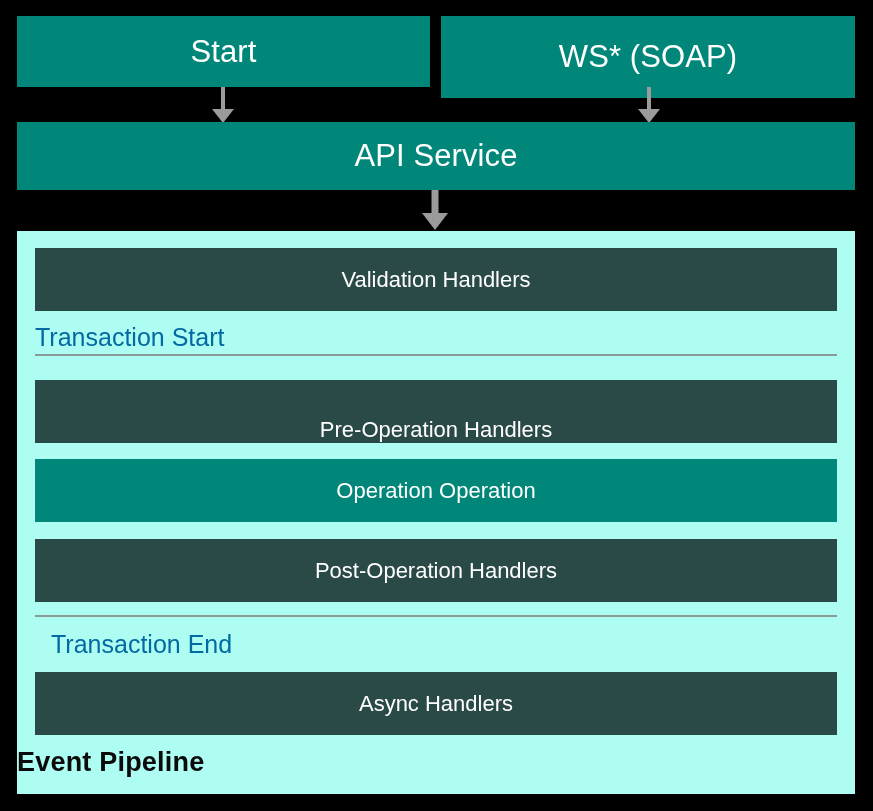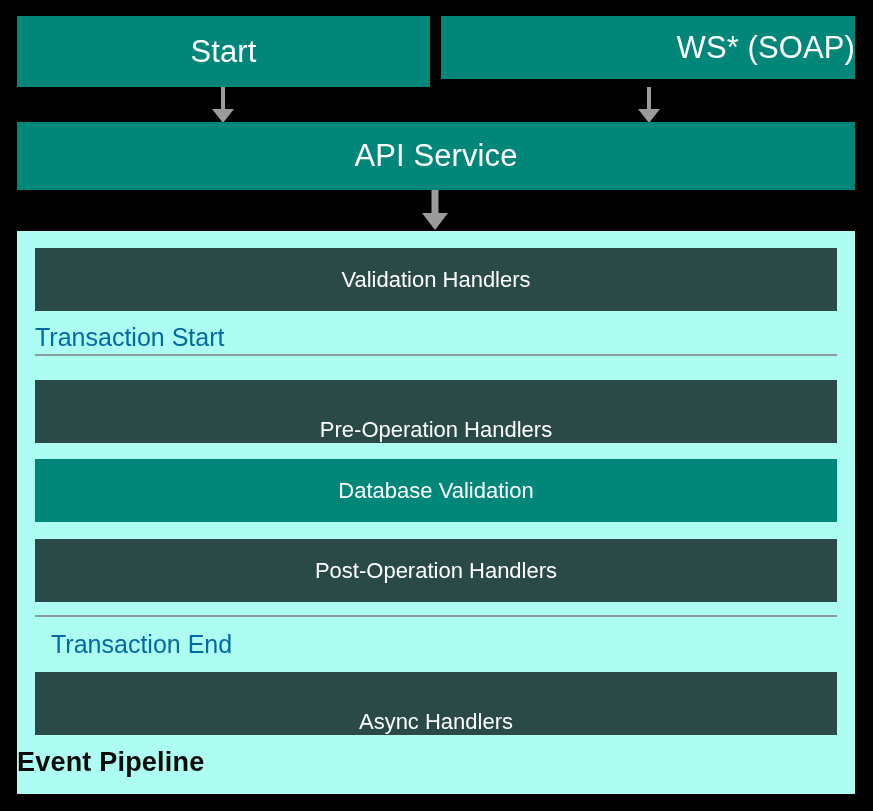--- a/index.html
+++ b/index.html
@@ -37,23 +37,22 @@
   }
   .teal   { background: #00877a; }
   .dark   { background: #2a4a47; }
 
   
   #odata {
     left: 17px;  top: 16px;  width: 413px;  height: 71px;
     font-size: 31px;
   }
   #wsSoap {
-    left: 441px; top: 16px;  width: 414px;  height: 63px;
+    left: 441px; top: 16px;  width: 414px;  height: 82px;
     font-size: 31px;
-    justify-content: flex-end;
   }
   #apiService {
     left: 17px;  top: 122px; width: 838px;  height: 68px;
     font-size: 31px;
   }
 
   
   .arrow {
     position: absolute;
   }
@@ -103,21 +102,21 @@
     align-items: center;
     justify-content: center;
     color: #ffffff;
     font-size: 22px;
   }
 
   #validation   { top: 17px;  height: 63px; }
   #preOp        { top: 149px; height: 63px; align-items: flex-end; }
   #dbOp         { top: 228px; height: 63px; }
   #postOp       { top: 308px; height: 63px; }
-  #async        { top: 441px; height: 63px; align-items: flex-end; }
+  #async        { top: 441px; height: 63px; }
 
   
   .txn-label {
     position: absolute;
     color: #0369a1;
     font-size: 25px;
     line-height: 1;
     white-space: nowrap;
   }
   #txnStart { left: 18px; top: 94px; }
@@ -186,21 +185,21 @@
 
     <div class="txn-label" id="txnStart">Transaction Start</div>
 
     <div class="rule" id="ruleStart"></div>
 
     <div class="bar dark" id="preOp">
       <span>Pre-Operation Handlers</span>
     </div>
 
     <div class="bar teal" id="dbOp">
-      <span>Database Validation</span>
+      <span>Operation Operation</span>
     </div>
 
     <div class="bar dark" id="postOp">
       <span>Post-Operation Handlers</span>
     </div>
 
     <div class="rule" id="ruleEnd"></div>
 
     <div class="txn-label" id="txnEnd">Transaction End</div>
 

